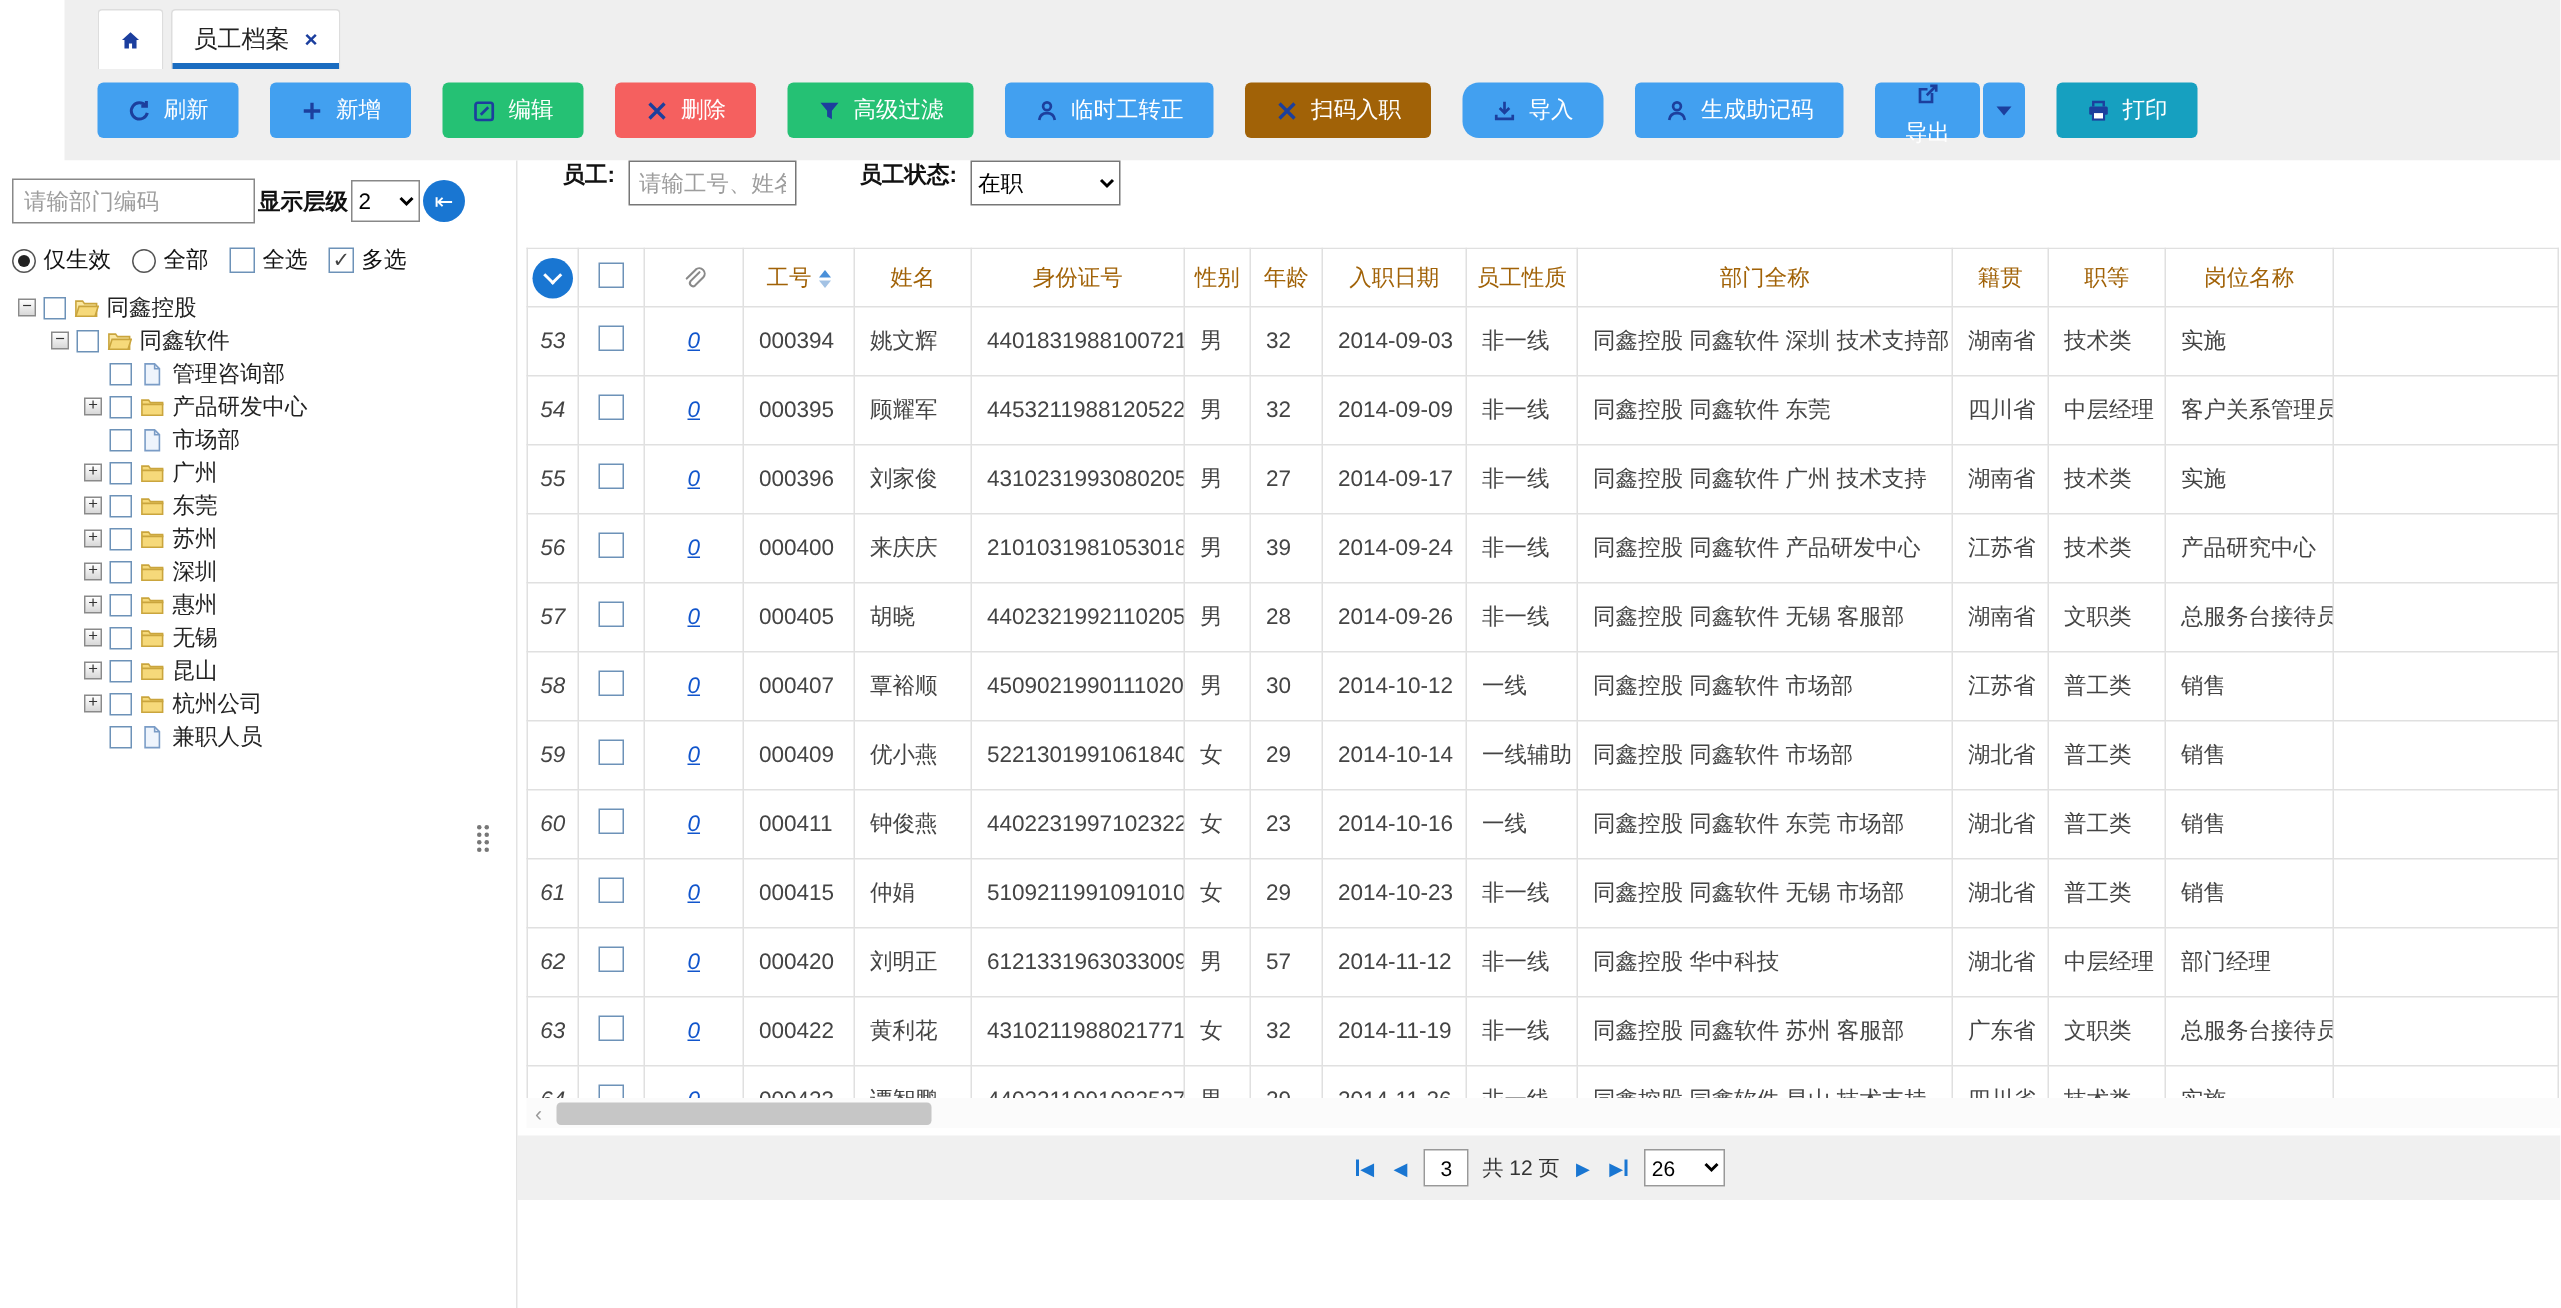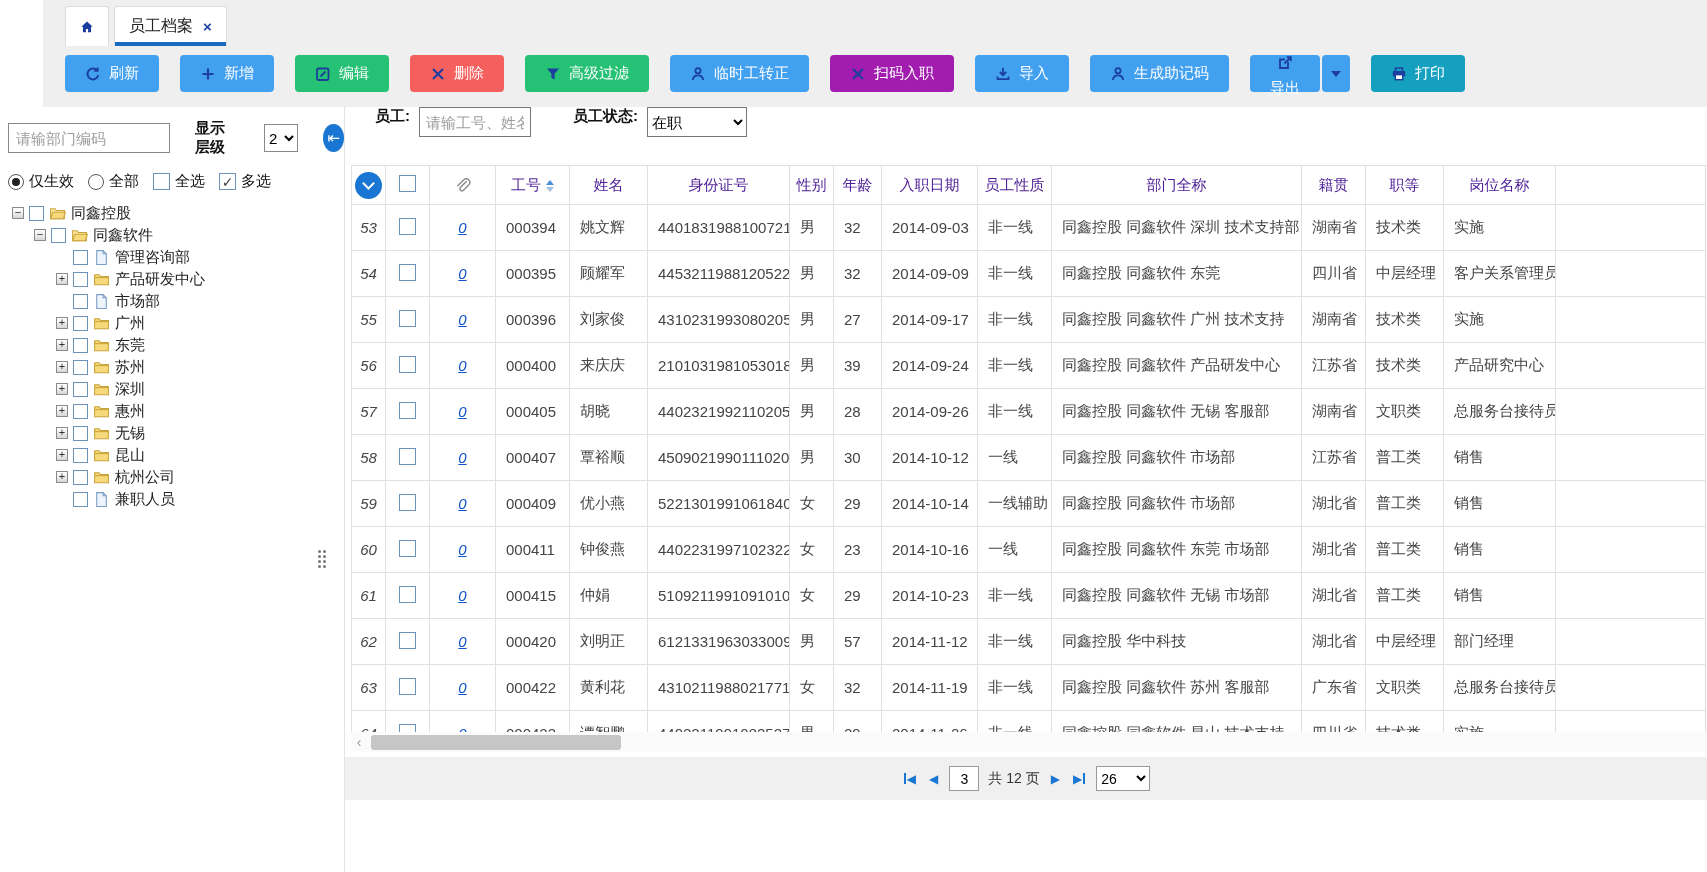--- a/index.html
+++ b/index.html
@@ -24,21 +24,21 @@
   .btn .bicon svg { width:16px; height:16px; display:block; }
   .btn.caret { padding:0 9px; }
   .caret-tri { width:0; height:0; border-left:5px solid transparent; border-right:5px solid transparent;
                border-top:6px solid #1c3f9d; }
 
   
   .bodywrap { display:flex; height:772px; }
 
   
   .sidebar { width:345px; border-right:1px solid #e3e3e3; padding:12px 0 0 8px; position:relative; background:#fff; }
-  .side-row1 { display:flex; align-items:center; gap:25px; }
+  .side-row1 { display:flex; align-items:center; gap:2px; }
   .dept-input { width:162px; height:30px; border:1px solid #888; padding:0 7px; font-size:15px; color:#333; }
   .dept-input::placeholder { color:#9d9d9d; }
   .lvl-label { font-weight:bold; font-size:15px; color:#111; }
   .lvl-select { height:28px; width:46px; border:1px solid #888; font-size:15px; background:#fff; }
   .collapse-btn { width:28px; height:28px; border-radius:50%; background:#1976d2; color:#fff; border:none;
                   display:flex; align-items:center; justify-content:center; font-size:15px; cursor:pointer; }
   .side-row2 { display:flex; align-items:center; gap:5px; margin:15px 0 11px 0; font-size:15px; color:#111; }
   .radio { width:16px; height:16px; border:1px solid #555; border-radius:50%; background:#fff;
            display:inline-flex; align-items:center; justify-content:center; flex:none; }
   .radio.checked::after { content:''; width:8px; height:8px; border-radius:50%; background:#222; }
@@ -62,21 +62,21 @@
   .filterbar { height:58px; display:flex; align-items:flex-start; padding-left:30px; font-size:15px; }
   .flabel { font-weight:bold; color:#111; margin-right:9px; }
   .emp-input { width:112px; height:30px; border:1px solid #777; padding:0 6px; font-size:15px; overflow:hidden; }
   .emp-input::placeholder { color:#9d9d9d; }
   .status-select { width:100px; height:30px; border:1px solid #777; font-size:15px; background:#fff; }
   .gap40 { margin-left:42px; }
 
   .table-wrap { height:567px; overflow:hidden; padding-left:6px; }
   table { border-collapse:collapse; table-layout:fixed; width:1354px; }
   th, td { border:1px solid #e0e0e0; font-size:15px; color:#444; overflow:hidden; white-space:nowrap; }
-  th { height:39px; font-weight:normal; color:#4c1d95; text-align:center; background:#fff; }
+  th { height:39px; font-weight:normal; color:#a16207; text-align:center; background:#fff; }
   td { height:46px; padding:0 10px; text-align:left; background:#fff; }
   td.cc { text-align:center; padding:0;font-style:italic; }
   .hdr-circle { width:27px; height:27px; border-radius:50%; background:#1976d2; display:inline-flex;
                 align-items:center; justify-content:center; cursor:pointer; }
   .chev { width:9px; height:9px; border-right:2px solid #fff; border-bottom:2px solid #fff;
           transform:rotate(45deg); margin-top:-4px; }
   .sort { display:inline-flex; flex-direction:column; gap:2px; margin-left:5px; vertical-align:middle; }
   .sort .up { width:0; height:0; border-left:4px solid transparent; border-right:4px solid transparent;
               border-bottom:5px solid #4a90d9; }
   .sort .dn { width:0; height:0; border-left:4px solid transparent; border-right:4px solid transparent;
@@ -171,31 +171,31 @@
           <span class="bicon">
             <svg viewBox="0 0 16 16">
               <circle cx="8" cy="4.8" r="2.6" fill="none" stroke="#1c3f9d" stroke-width="1.8"></circle>
               <path d="M2.8 14c.4-3 2.4-4.6 5.2-4.6s4.8 1.6 5.2 4.6" fill="none" stroke="#1c3f9d" stroke-width="1.8"></path>
             </svg>
           </span>
           <span class="blabel">临时工转正</span>
         </div>
       </div>
       <div class="btn-group">
-        <div class="btn" style="background: #a21caf;">
+        <div class="btn" style="background: #a16207;">
           <span class="bicon">
             <svg viewBox="0 0 16 16">
               <path d="M3 3l10 10M13 3L3 13" stroke="#1c3f9d" stroke-width="2.2"></path>
             </svg>
           </span>
           <span class="blabel">扫码入职</span>
         </div>
       </div>
       <div class="btn-group">
-        <div class="btn" style="background: rgb(66, 160, 240);">
+        <div class="btn" style="background: rgb(66, 160, 240); border-radius: 11px;">
           <span class="bicon">
             <svg viewBox="0 0 16 16">
               <path d="M8 1.8v7" stroke="#1c3f9d" stroke-width="1.8"></path>
               <path d="M4.8 6L8 9.2 11.2 6" fill="none" stroke="#1c3f9d" stroke-width="1.8"></path>
               <path d="M2.5 10.5V13.2h11v-2.7" fill="none" stroke="#1c3f9d" stroke-width="1.8"></path>
             </svg>
           </span>
           <span class="blabel">导入</span>
         </div>
       </div>

